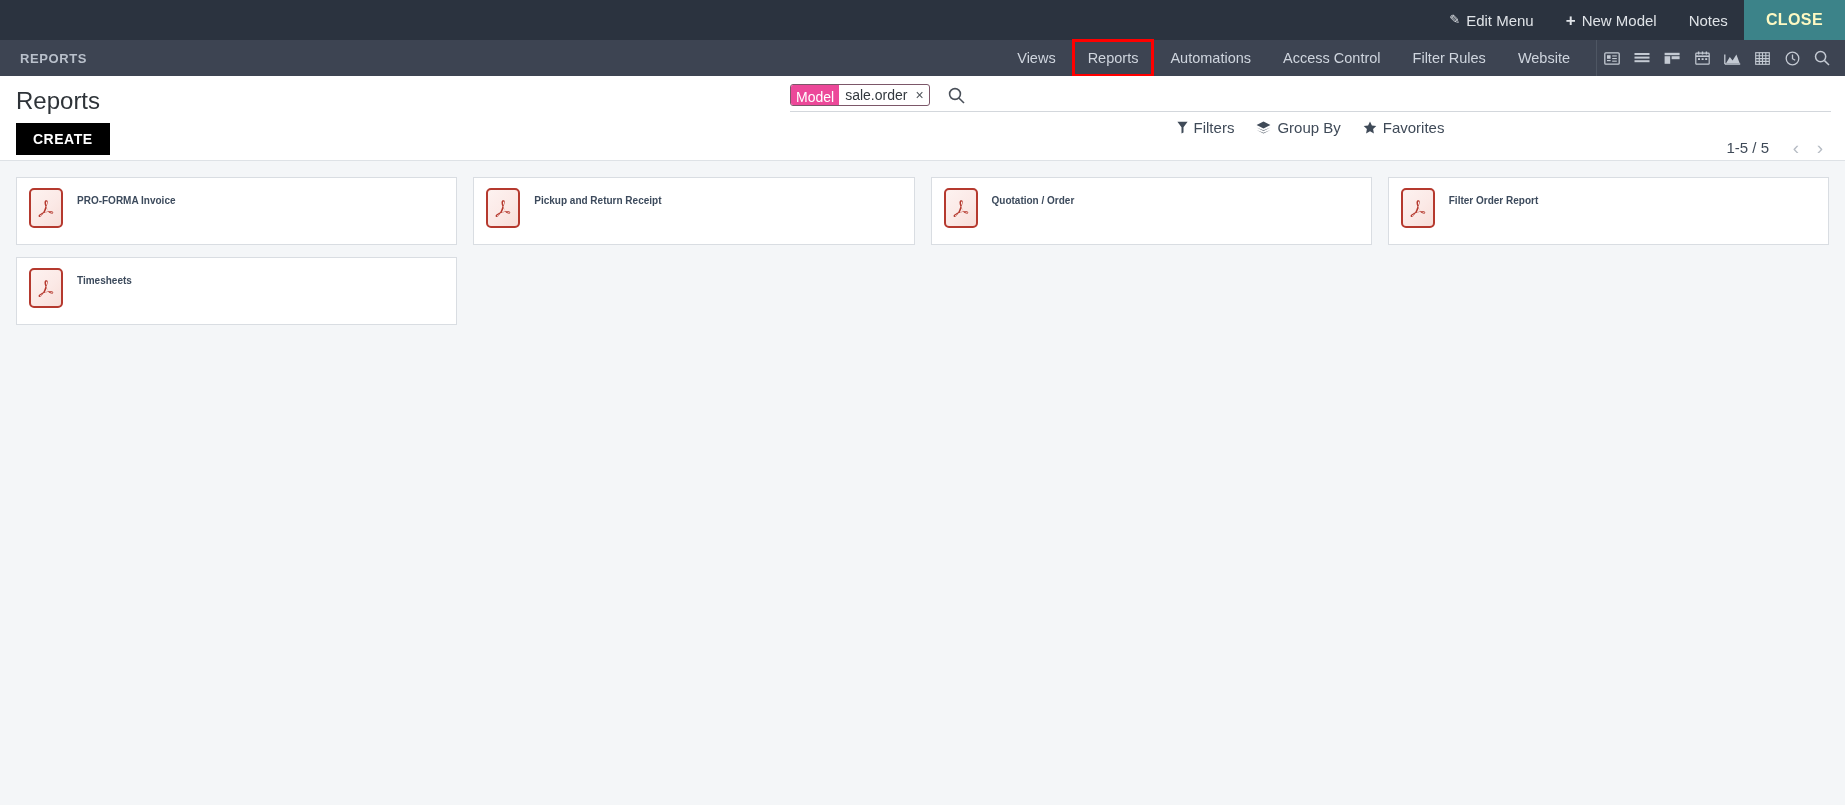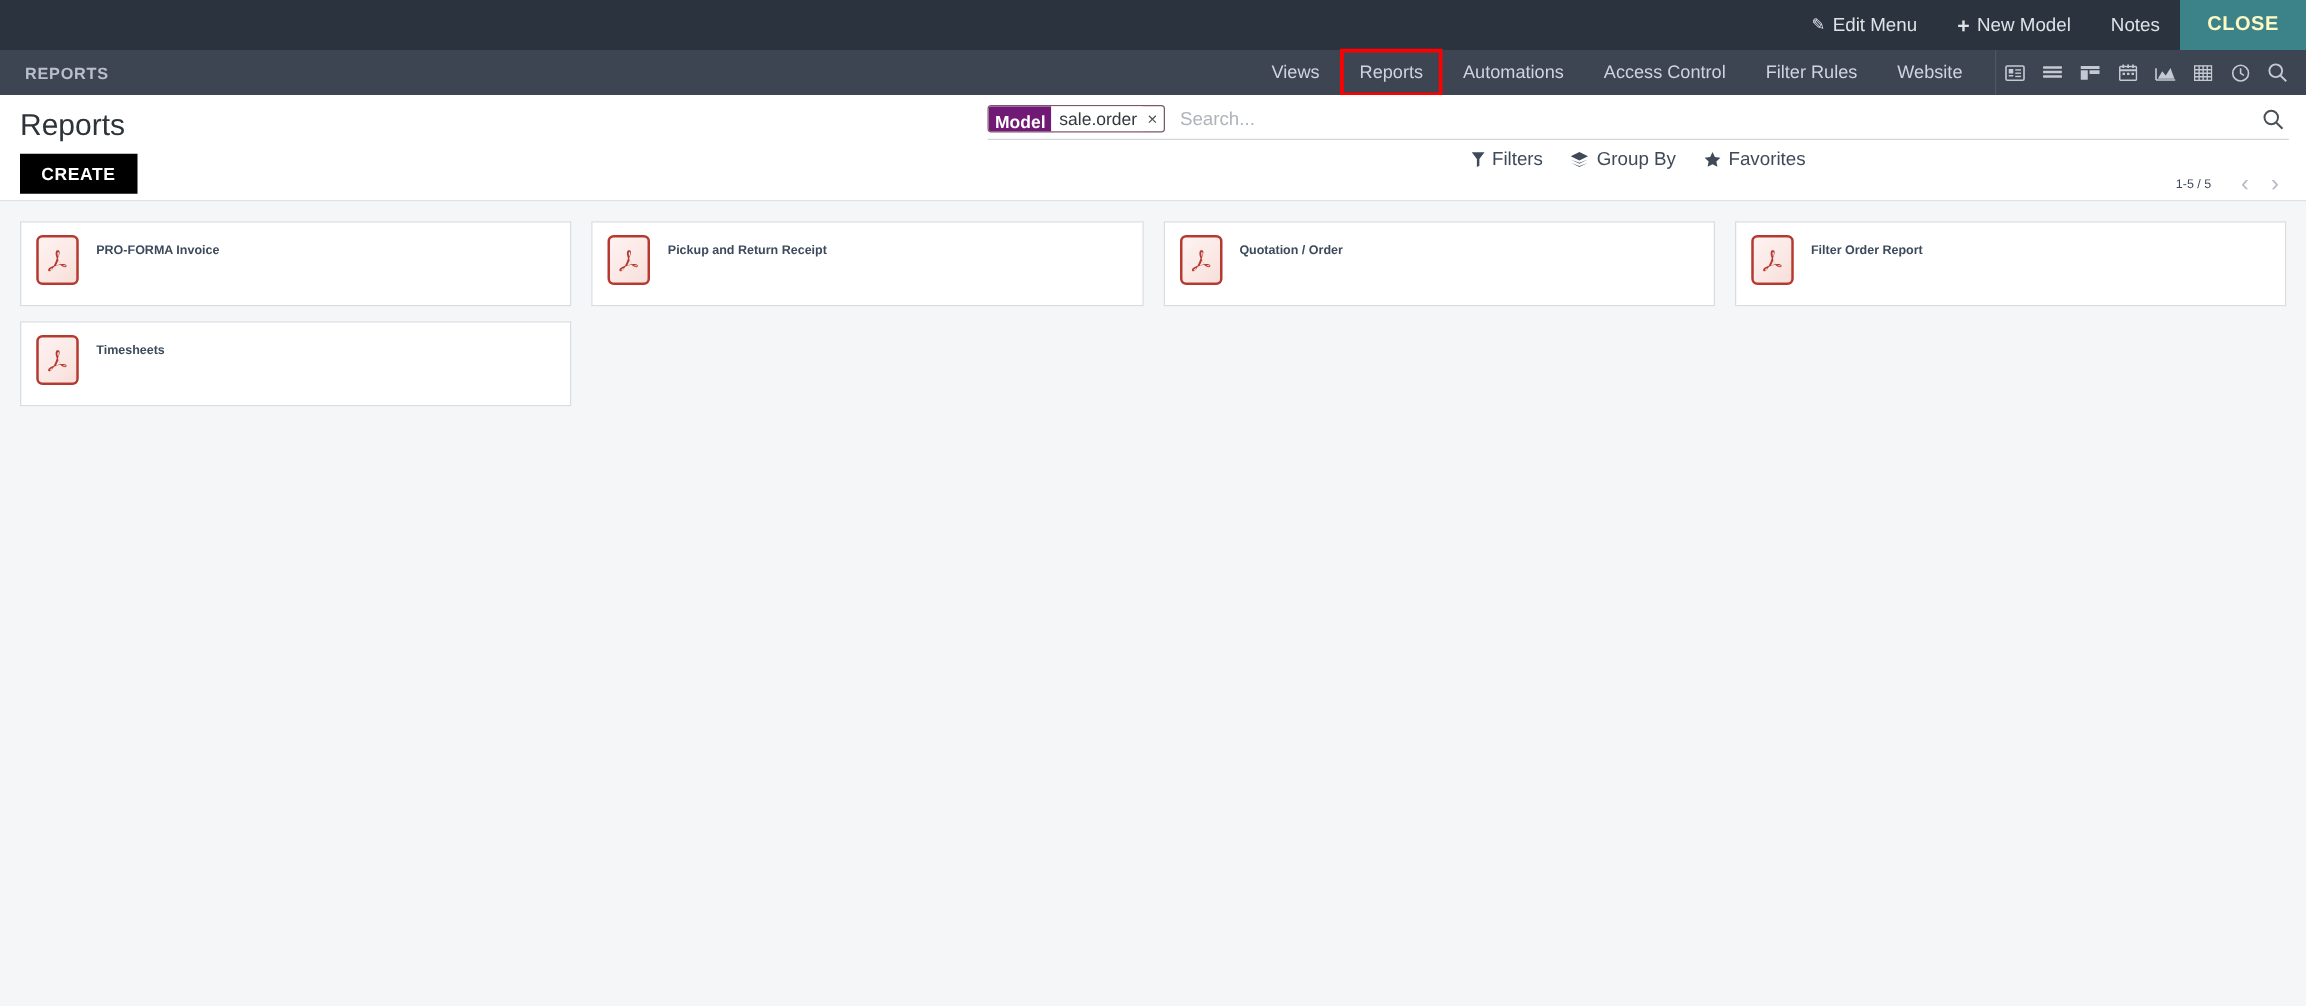--- a/index.html
+++ b/index.html
@@ -168,27 +168,26 @@
     align-items: stretch;
     border: 1px solid #7c5769;
     border-radius: 3px;
     overflow: hidden;
     height: 22px;
     margin-right: 8px;
     cursor: pointer;
     flex: 0 0 auto;
   }
   .facet-label {
-    background: #701a75;
+    background: #ec4899;
     color: #ffffff;
     font-size: 14px;
     padding: 12px 5px;
     display: flex; align-items: center;
     white-space: nowrap;
-    font-weight: bold;
   }
   .facet-value {
     background: #ffffff;
     color: #32383e;
     font-size: 14px;
     padding: 0 4px 0 6px;
     display: flex; align-items: center;
     white-space: nowrap;
   }
   .facet-x {
@@ -229,21 +228,21 @@
     font-size: 15px;
     color: #3f4a58;
     cursor: pointer;
     white-space: nowrap;
   }
   .pager {
     margin-left: auto;
     display: flex; align-items: center; gap: 2px;
   }
   .pager-count {
-    font-size: 10px;
+    font-size: 15px;
     color: #3f4a58;
     margin-right: 14px;
     white-space: nowrap;
   }
   .pager-btn {
     width: 22px; height: 22px;
     display: flex; align-items: center; justify-content: center;
     color: #b6bcc4;
     cursor: pointer;
     font-size: 19px;
@@ -396,21 +395,20 @@
       <button class="create-btn">CREATE</button>
     </div>
 
     <div class="cp-right">
       <div class="searchview">
         <div class="facet">
           <span class="facet-label">Model</span>
           <span class="facet-value">sale.order</span>
           <span class="facet-x">×</span>
         </div>
-        <input class="search-input" type="text" placeholder="Search..." style="">
         <span class="search-go">
           <svg width="17" height="17" viewBox="0 0 17 17" fill="none" stroke="currentColor" stroke-width="1.6">
             <circle cx="7" cy="7" r="5.4"></circle>
             <path d="M11.1 11.2 L16 16"></path>
           </svg>
         </span>
       </div>
 
       <div class="cp-row-2">
         <div class="cp-dropdowns">

